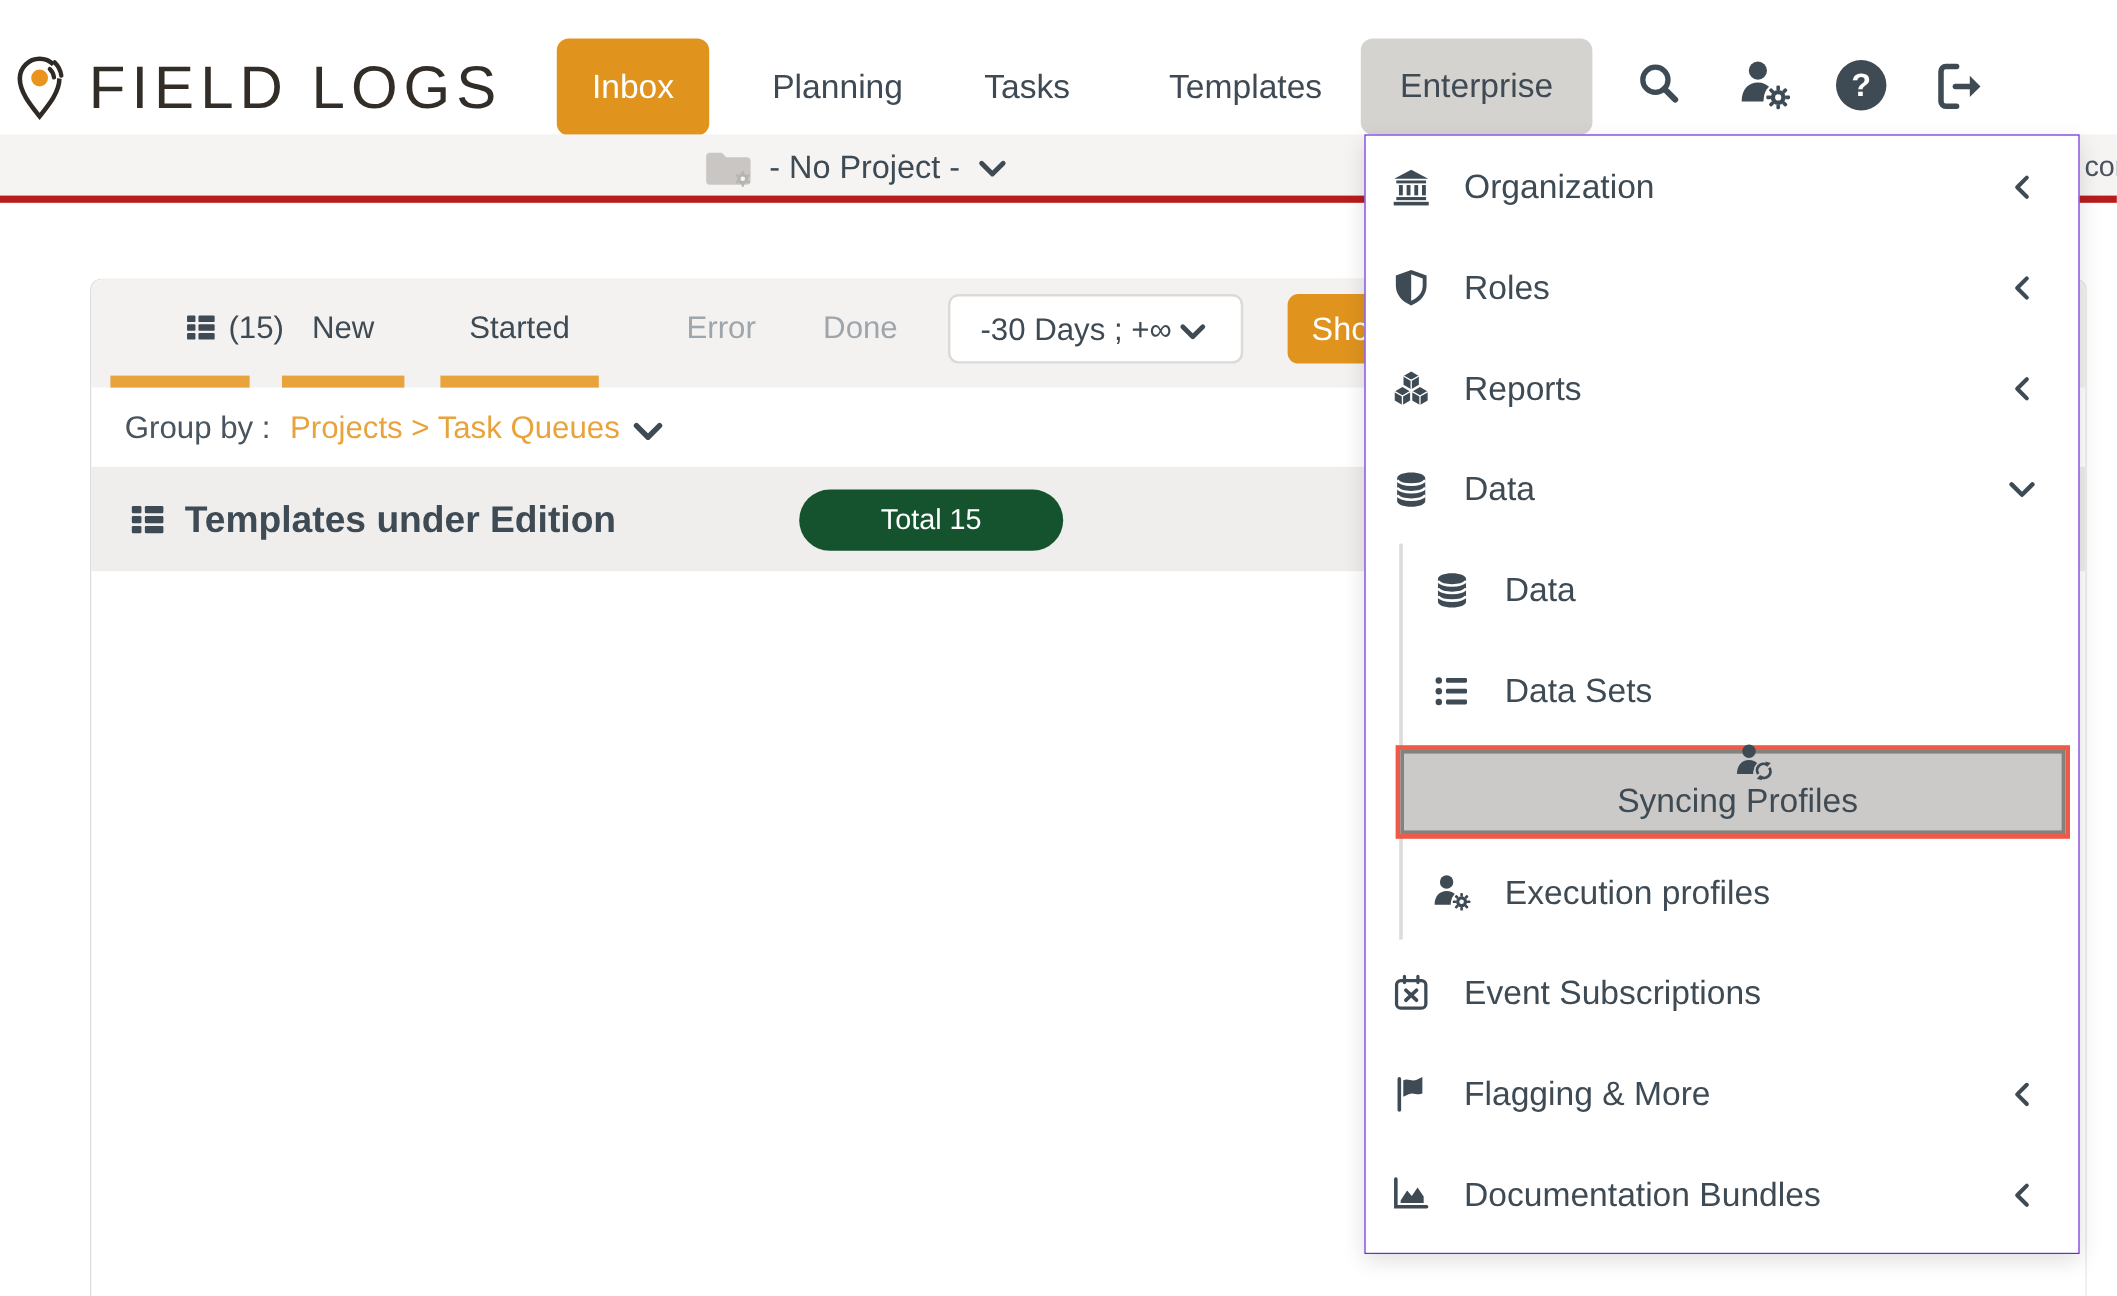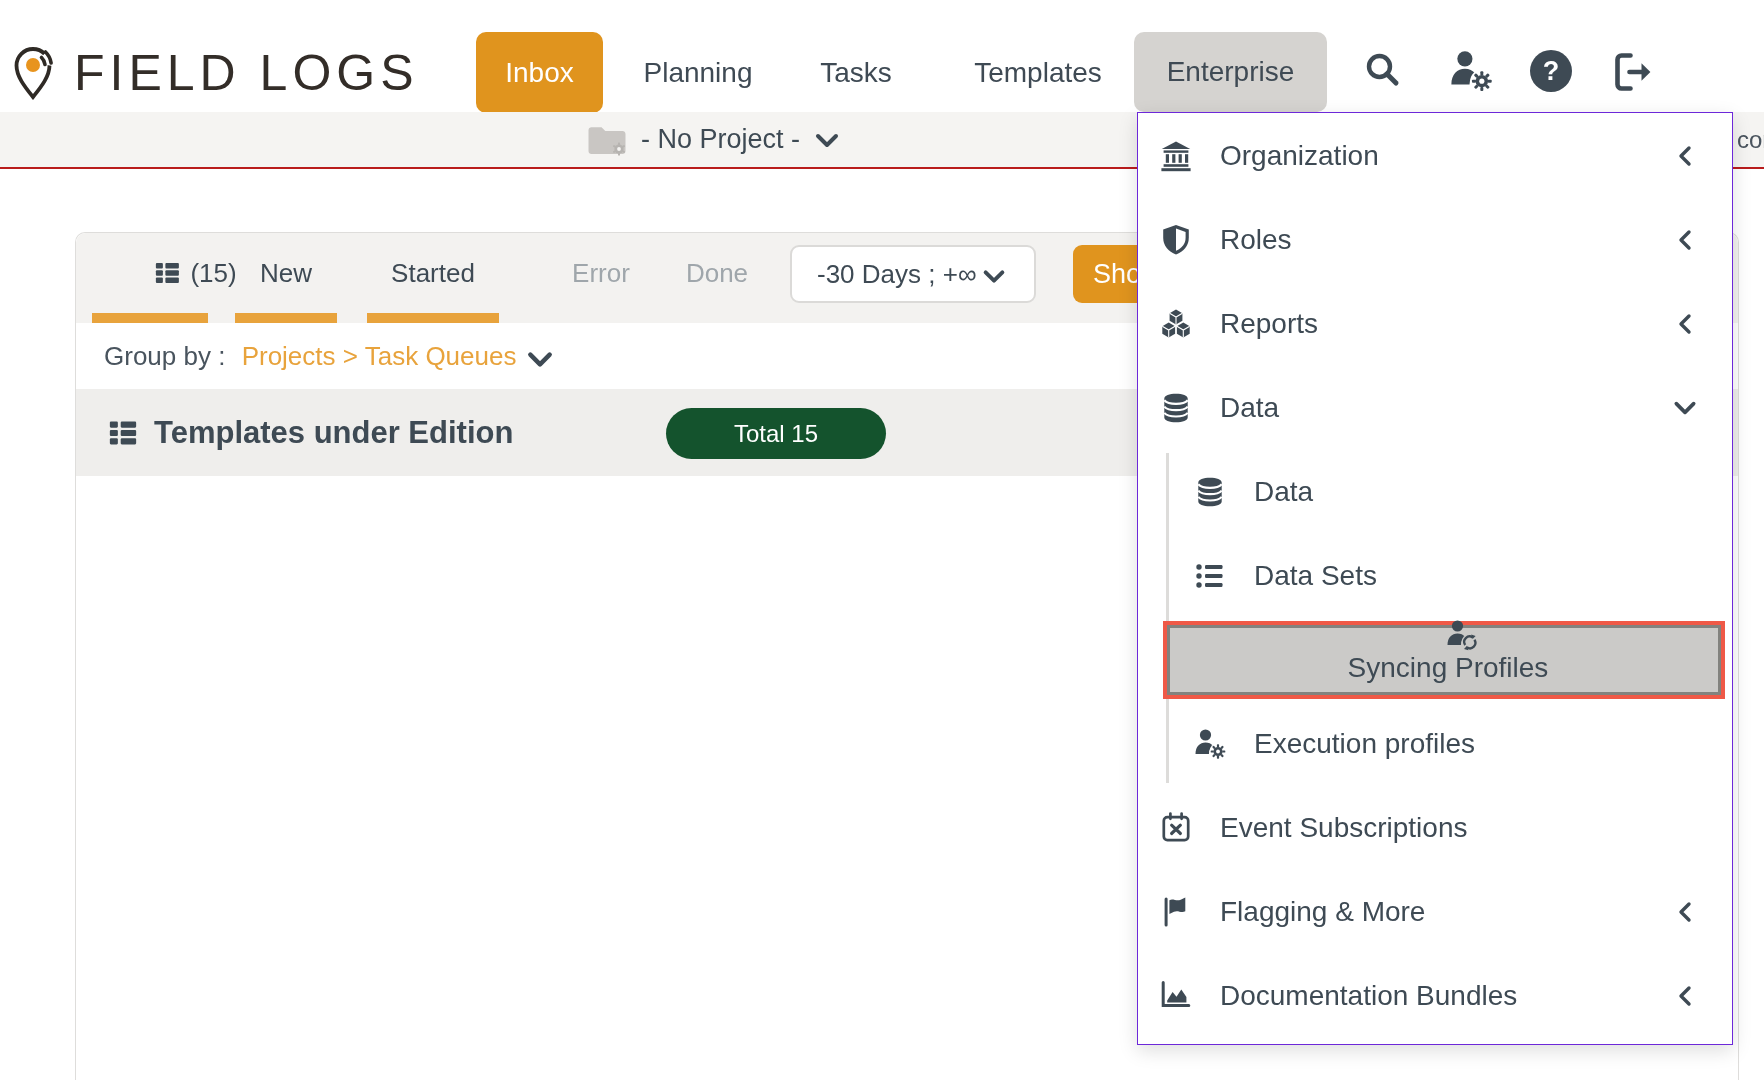--- a/index.html
+++ b/index.html
@@ -13,21 +13,21 @@
   .navbar { position:absolute; left:0; top:0; width:1764px; height:112px; background:#fff;text-align:right; }
   .brand-title { font-size:50px; font-weight:300; letter-spacing:5px; color:#332D28; }
   .nav-link { font-size:28px; color:#3F4A54; transform:translateX(-50%); cursor:pointer; white-space:nowrap; }
   .nav-btn { display:flex; align-items:center; justify-content:center; border-radius:10px;
              font-size:28px; cursor:pointer; }
   .nav-btn.orange { background:#E0941E; color:#fff; }
   .nav-btn.gray { background:#D5D3D0; color:#3F4A54; }
 
   
   .strip { position:absolute; left:0; top:112px; width:1764px; height:57px;
-           background:#F5F4F2; border-bottom:2px solid #b91c1c; }
+           background:#F5F4F2; border-bottom:6px solid #b91c1c; }
   .project-row { position:absolute; left:586px; top:0; height:55px; display:flex; align-items:center; gap:13px; cursor:pointer; }
   .project-label { font-size:27px; color:#3E4A54; white-space:nowrap; }
   .clipped { position:absolute; left:1737px; top:14px; width:27px; overflow:hidden;
              font-size:24px; color:#4A545E; white-space:nowrap; }
 
   
   .card { position:absolute; left:75px; top:232px; width:1664px; height:848px;
           background:#fff; border:1px solid #DEDDDB; border-bottom:none;
           border-radius:10px 10px 0 0; z-index:5; }
   .card-header { position:absolute; left:0; top:0; width:100%; height:90px;
@@ -87,21 +87,21 @@
         <circle cx="26" cy="23" r="7" fill="#E8941E"></circle>
         <g fill="none" stroke="#2F2A25" stroke-width="3.6" stroke-linecap="round">
           <path d="M34.5 15.5a12 12 0 0 1 3.5 7"></path>
           <path d="M38.5 10a19 19 0 0 1 5.6 11"></path>
         </g>
       </svg>
     </span>
   </div>
   <div class="abs brand-title" style="left:74px; top:44px;">FIELD LOGS</div>
 
-  <div class="abs nav-btn orange" style="left:476px; top:32px; width:127px; height:81px;">
+  <div class="abs nav-btn orange" style="left:464px; top:32px; width:127px; height:81px;">
     <span>Inbox</span>
   </div>
   <span class="abs nav-link" style="left:698px; top:57px;">Planning</span>
   <span class="abs nav-link" style="left:856px; top:57px;">Tasks</span>
   <span class="abs nav-link" style="left:1038px; top:57px;">Templates</span>
   <div class="abs nav-btn gray" style="left:1134px; top:32px; width:193px; height:80px;">
     <span>Enterprise</span>
   </div>
 
   <span class="abs" style="left:1361px; top:49px;">

